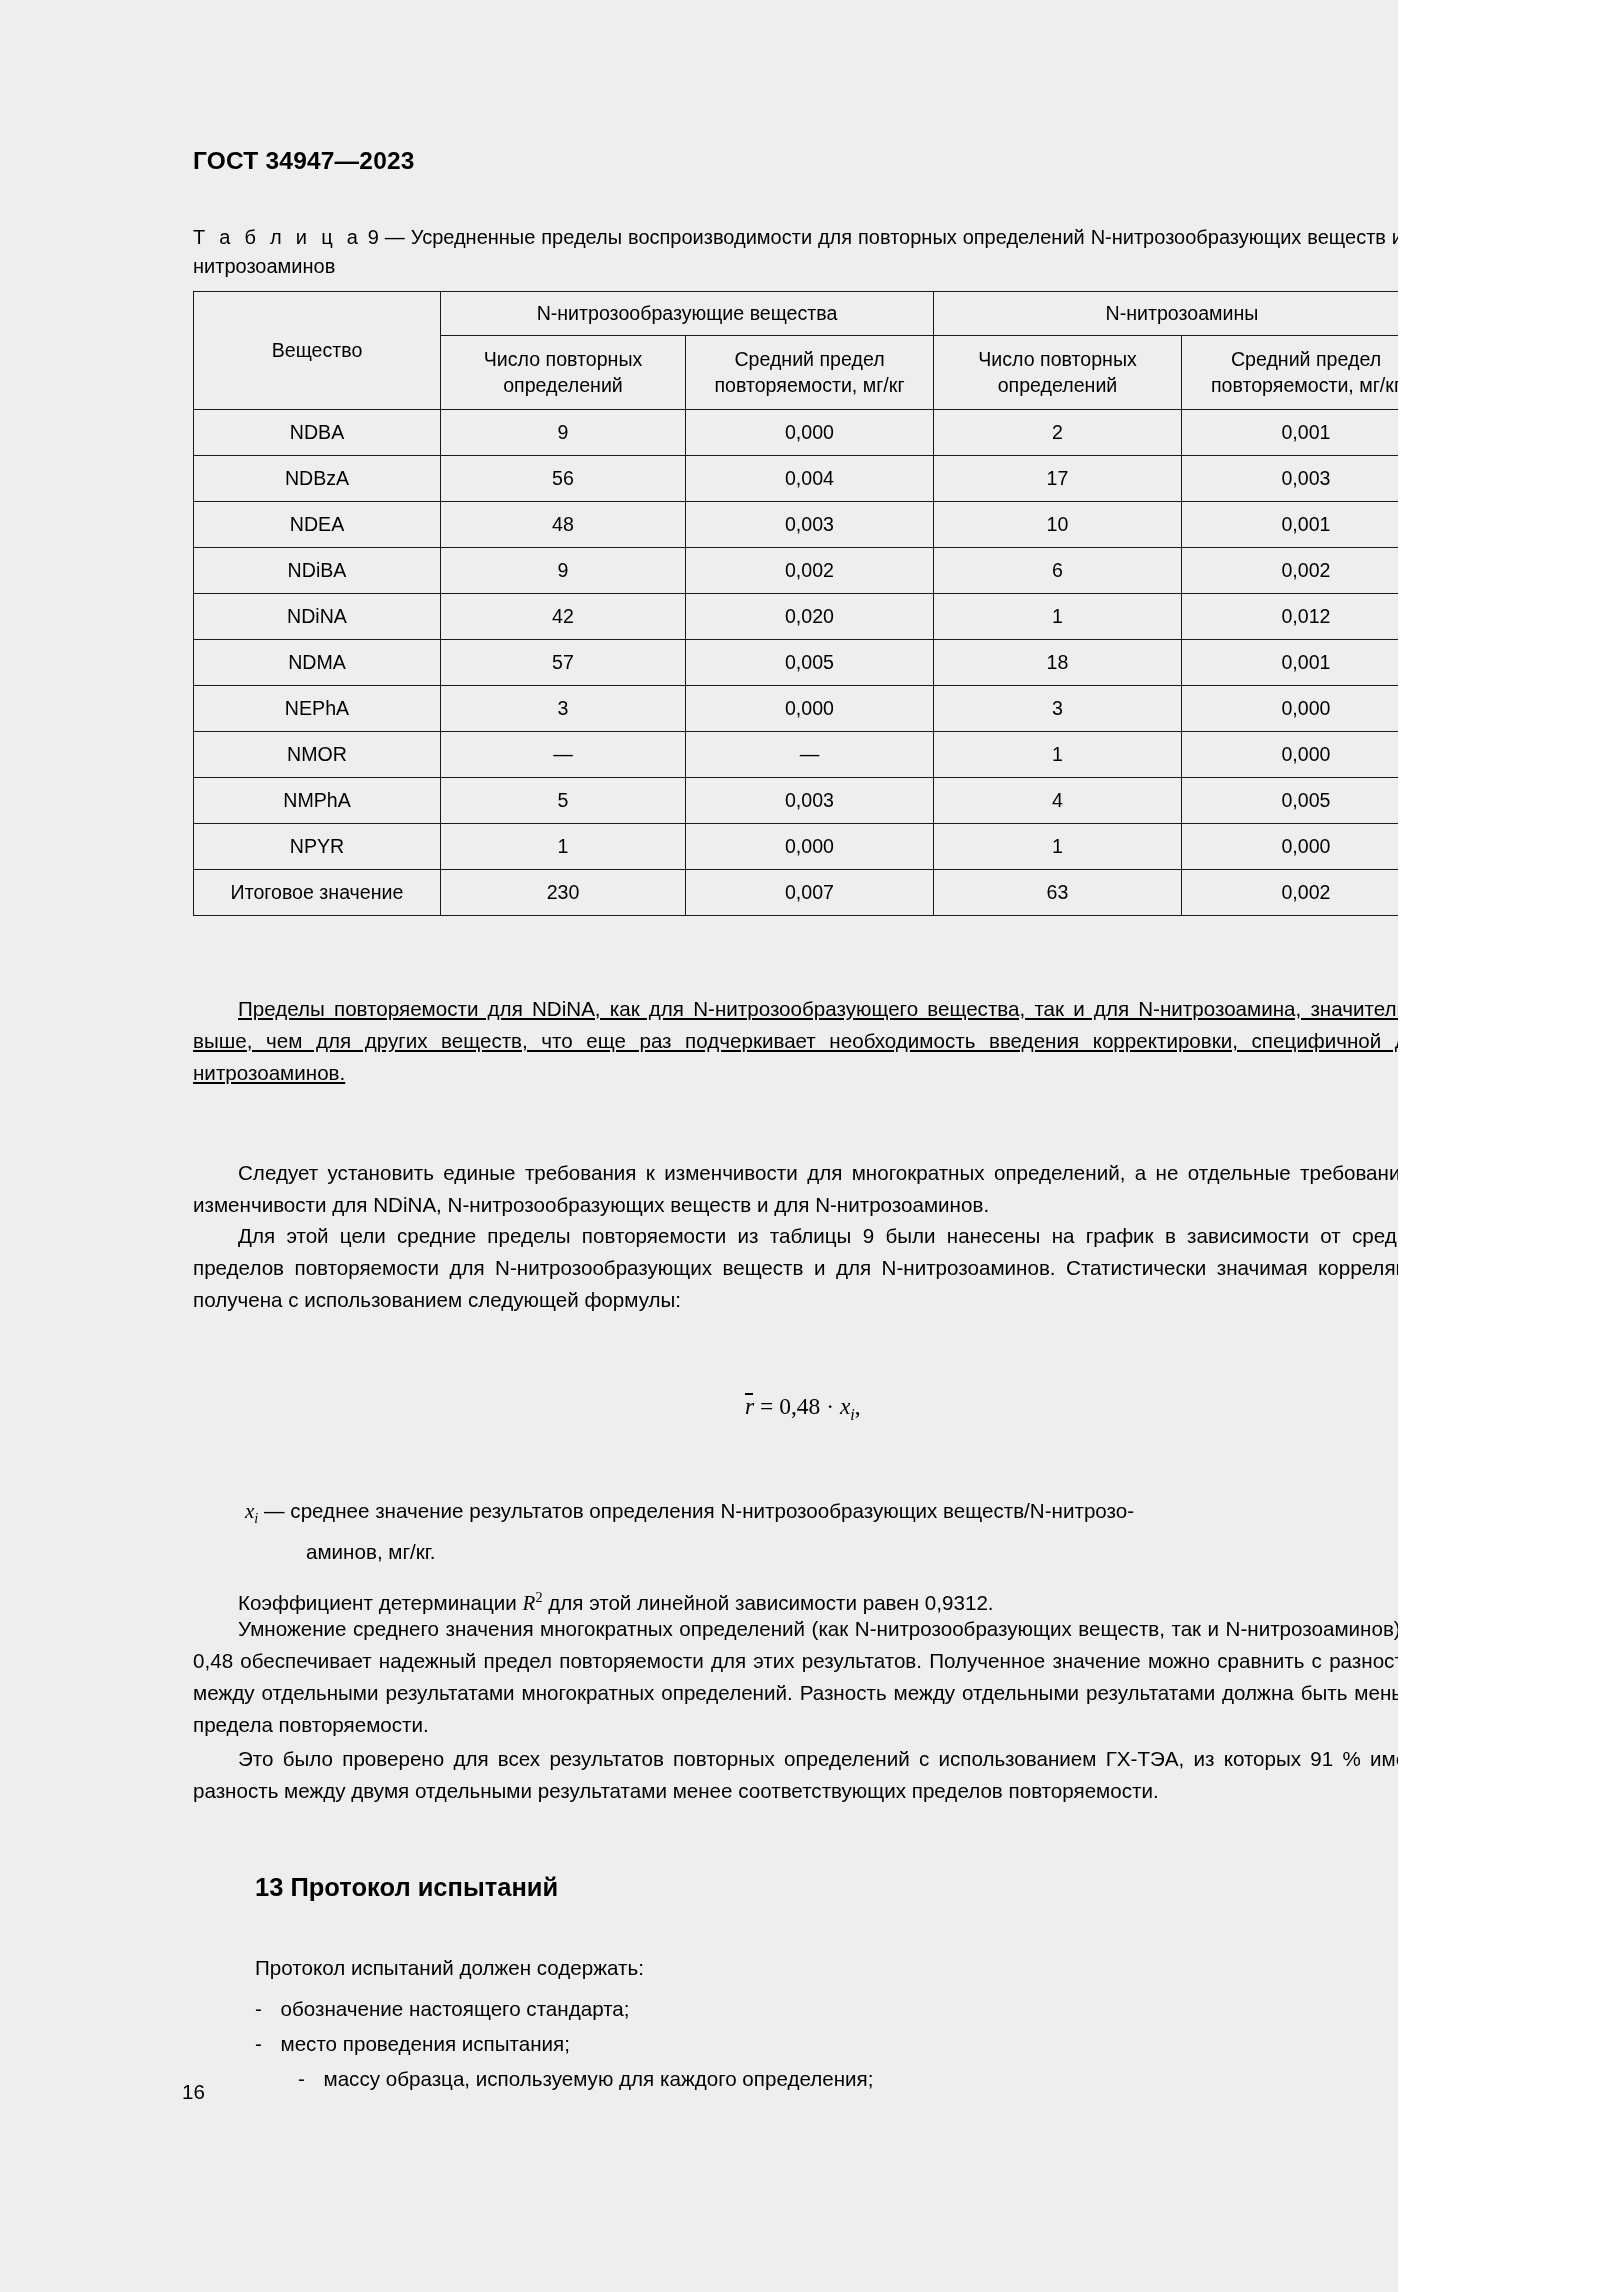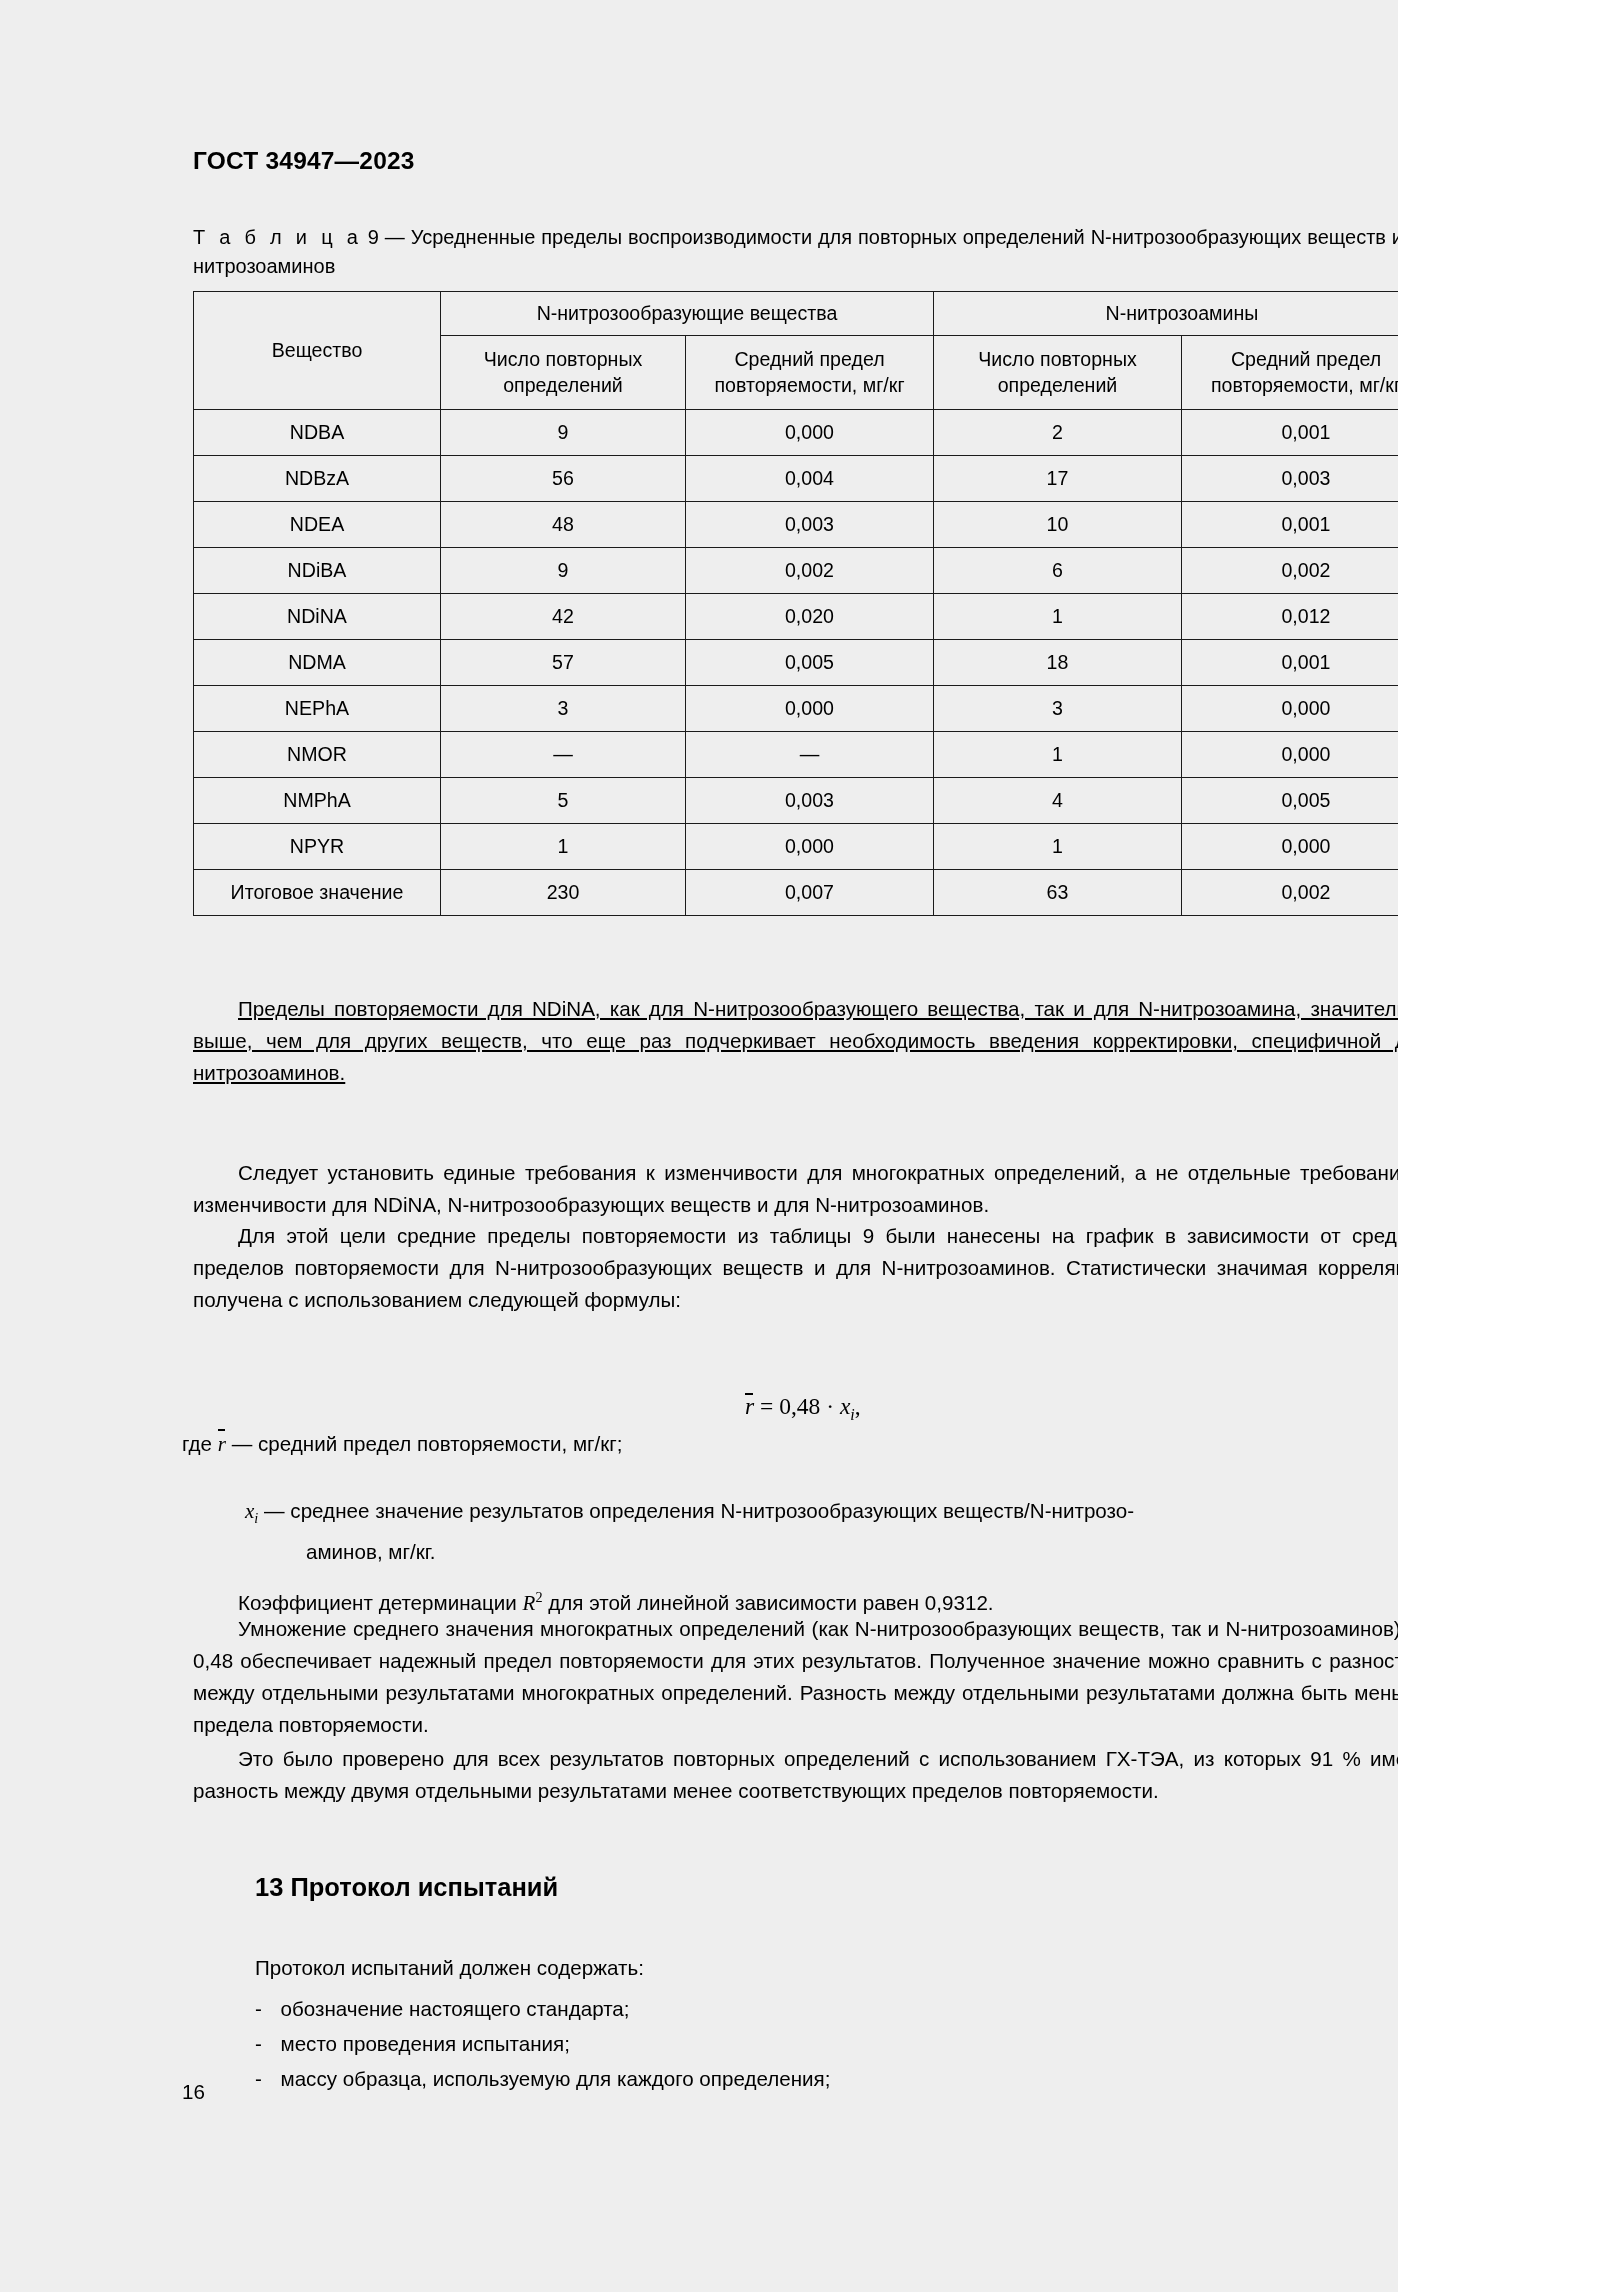--- a/index.html
+++ b/index.html
@@ -348,26 +348,20 @@
 
   <div class="para" style="top:1220px;">
     <span class="ind-first"></span><span>Для этой цели средние пределы повторяемости из таблицы 9 были нанесены на график в зависимости от средних пределов повторяемости для N-нитрозообразующих веществ и для N-нитрозоаминов. Статистически значимая корреляция получена с использованием следующей формулы:</span>
   </div>
 
   <div class="formula-line" style="top:1392px; height:39px;">
     <span class="formula-body"><span class="ovl">r</span><span style="font-style:normal;"> </span><span style="font-style:normal;">=</span> <span style="font-style:normal;">0,48</span> <span style="font-style:normal;">·</span> <span>x</span><span class="sub-i">i</span><span style="font-style:normal;">,</span></span>
     <span class="eqno">(5)</span>
   </div>
 
-  <div class="where-line" style="top:1428px;">
-    <span>где</span>
-    <span class="upr"><span class="ovl">r</span></span>
-    <span>—</span>
-    <span>средний предел повторяемости, мг/кг;</span>
-  </div>
 
   <div class="where-xi" style="top:1494px;">
     <span class="upr"><span>x</span><span class="sub-i">i</span></span>
     <span>—</span>
     <span>среднее значение результатов определения N-нитрозообразующих веществ/N-нитрозо-</span>
     <span class="cont">аминов, мг/кг.</span>
   </div>
 
   <div class="para" style="top:1581px;">
     <span class="ind-first"></span><span>Коэффициент детерминации </span><span class="upr"><span>R</span><span class="sup2">2</span></span><span> для этой линейной зависимости равен 0,9312.</span>
@@ -381,19 +375,19 @@
     <span class="ind-first"></span><span>Это было проверено для всех результатов повторных определений с использованием ГХ-ТЭА, из которых 91 % имели разность между двумя отдельными результатами менее соответствующих пределов повторяемости.</span>
   </div>
 
   <div class="sec-head" style="top:1873px;">13 Протокол испытаний</div>
 
   <div class="list-lead" style="top:1952px;">Протокол испытаний должен содержать:</div>
 
   <div id="list-holder">
       <div class="list-item" style="top: 1993px;"><span class="dash">-</span><span>обозначение настоящего стандарта;</span></div>
       <div class="list-item" style="top: 2028px;"><span class="dash">-</span><span>место проведения испытания;</span></div>
-      <div class="list-item" style="top: 2063px;"><span class="dash">-</span><span>массу образца, используемую для каждого определения;</span></div>
+      <div class="list-item" style="top: 2063px; margin-left: 43px;"><span class="dash">-</span><span>массу образца, используемую для каждого определения;</span></div>
     </div>
 
   <div class="page-num">16</div>
 
 </div>
 
 
 </body></html>

